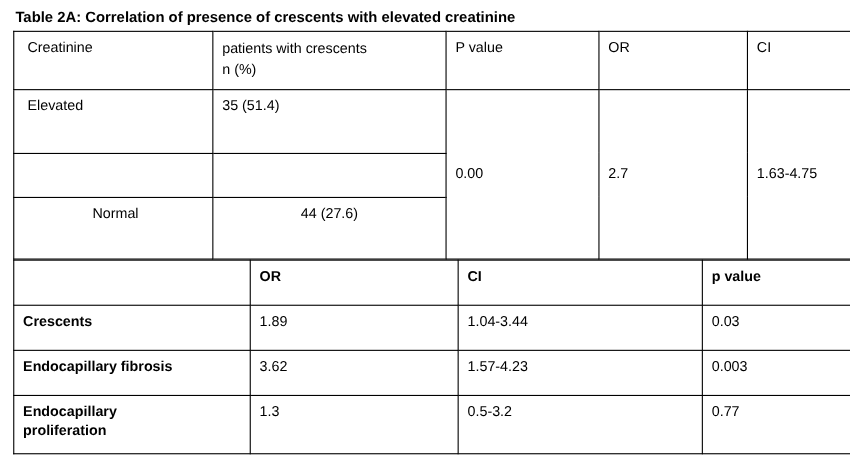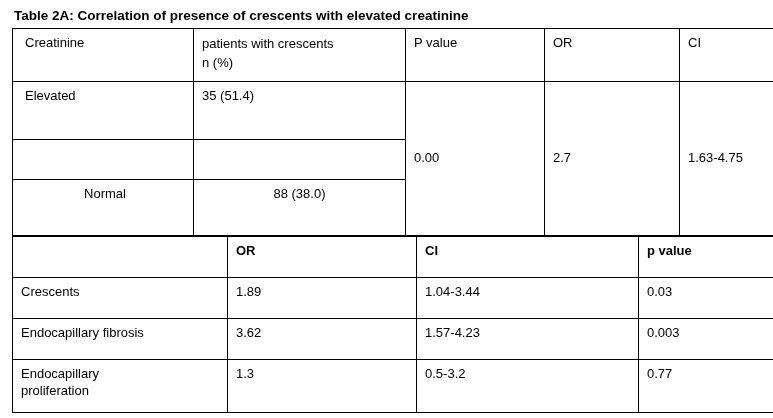--- a/index.html
+++ b/index.html
@@ -50,21 +50,21 @@
   #table-a tr.row-mid td { height: 27px; }
   #table-a tr.row2 td { height: 43px; text-align: center; }
 
   .merged {
     vertical-align: middle;
   }
   .hdr-two-line { line-height: 1.45; margin-top: 32px; }
 
   
   #table-b { margin-top: 0px; }
-  #table-b td.b0 { width: 198px; }
+  #table-b td.b0 { width: 198px; font-weight: bold; }
   #table-b td.b1 { width: 172px; }
   #table-b td.b2 { width: 205px; }
   #table-b td.b3 { width: 166px; }
   #table-b tr td { height: 28px; }
   #table-b tr.tall td { height: 40px; }
   .bold { font-weight: bold; }
 </style>
 </head>
 <body>
 
@@ -90,21 +90,21 @@
         <td class="c2 merged" rowspan="3">0.00</td>
         <td class="c3 merged" rowspan="3">2.7</td>
         <td class="c4 merged" rowspan="3">1.63-4.75</td>
       </tr>
       <tr class="row-mid">
         <td class="c0"></td>
         <td class="c1"></td>
       </tr>
       <tr class="row2">
         <td class="c0">Normal</td>
-        <td class="c1">88 (38.0)</td>
+        <td class="c1">44 (27.6)</td>
       </tr>
     </tbody>
   </table>
 
 
   <table id="table-b">
     <tbody>
       <tr>
         <td class="b0"></td>
         <td class="b1 bold">OR</td>

